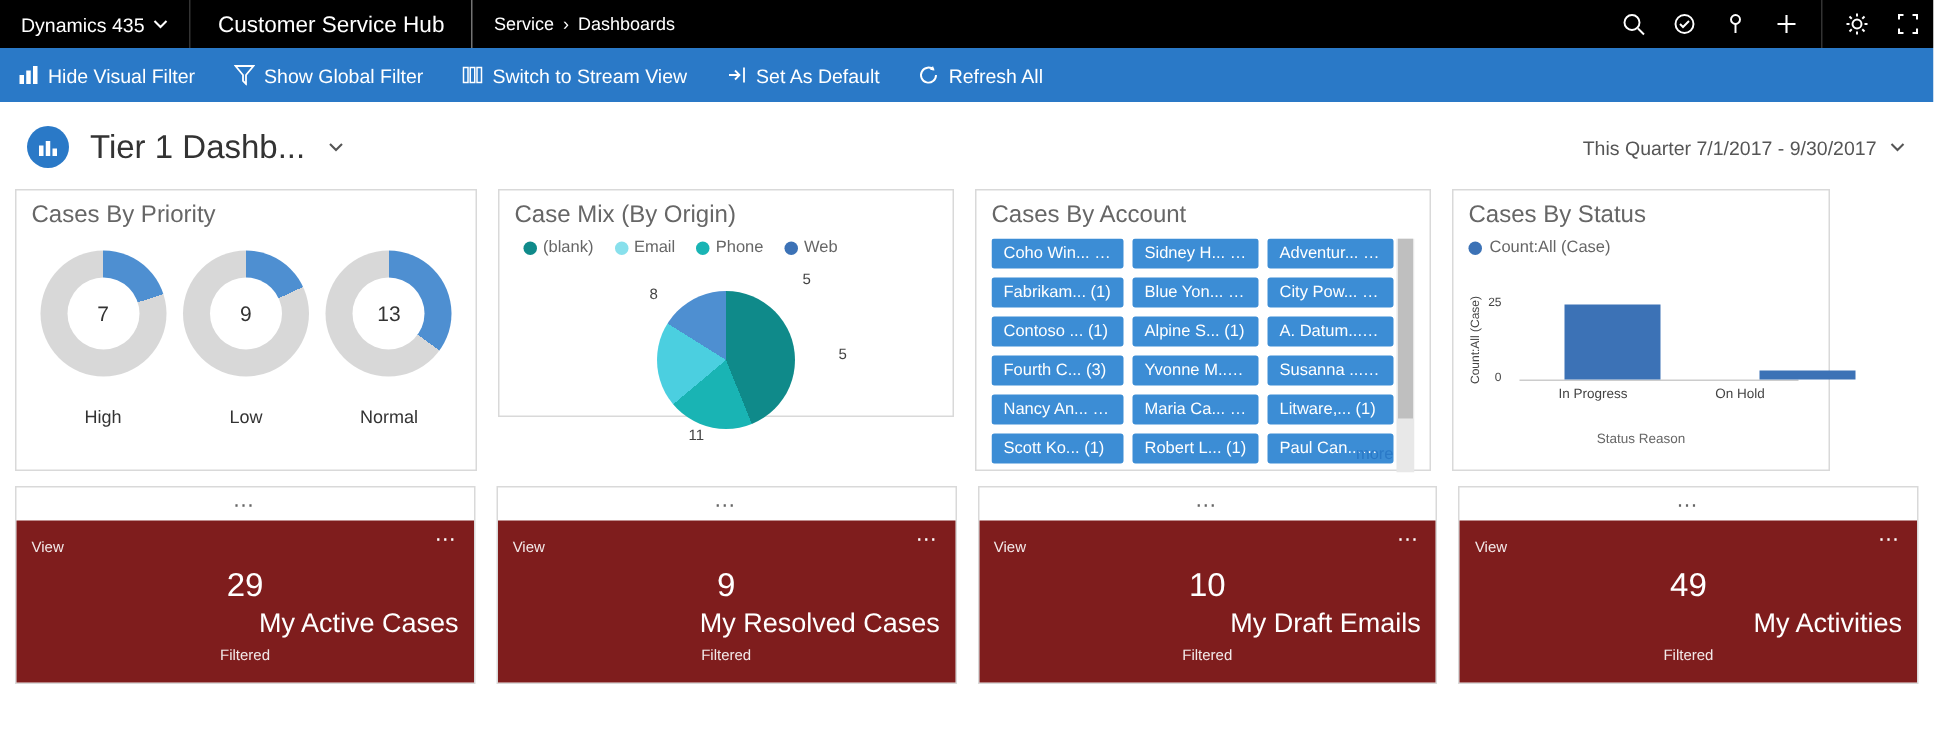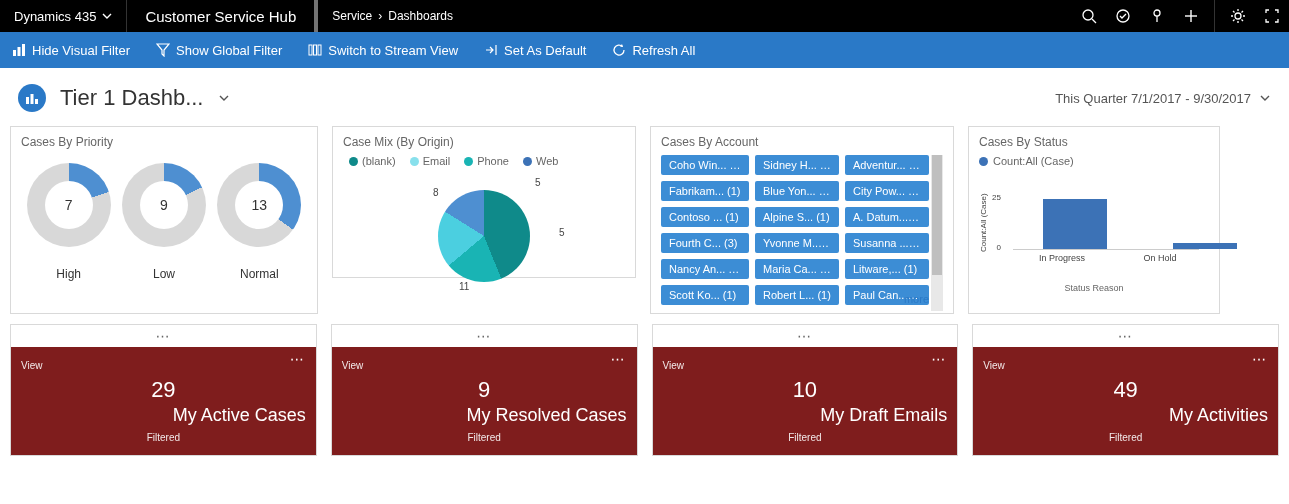--- a/index.html
+++ b/index.html
@@ -2,40 +2,40 @@
 <html><head>
 <meta charset="utf-8">
 <style>
   * { box-sizing: border-box; margin: 0; padding: 0; }
   body { font-family: "Segoe UI", Arial, sans-serif; background: #fff; color: #333; width: 1289px; }
   
   
   .topbar { background: #000; height: 32px; display: flex; align-items: stretch; color: #fff; font-size: 13px; }
   .topbar .brand { padding: 0 14px; display: flex; align-items: center; border-right: 1px solid #333; cursor: pointer; }
   .topbar .brand svg { margin-left: 6px; }
-  .topbar .hub { padding: 0 18px; display: flex; align-items: center; border-right: 4px solid #737373; font-size: 15px; }
+  .topbar .hub { padding: 0 18px; display: flex; align-items: center; border-right: 1px solid #737373; font-size: 15px; }
   .topbar .crumbs { padding: 0 14px; display: flex; align-items: center; font-size: 12px; gap: 6px; }
   .topbar .spacer { flex: 1; }
   .topbar .iconbtn { width: 34px; display: flex; align-items: center; justify-content: center; cursor: pointer; }
   .topbar .divider { width: 1px; background: #333; margin: 0 6px; }
 
   
   .toolbar { background: #2a79c7; height: 36px; display: flex; align-items: center; padding: 0 12px; gap: 26px; color: #fff; font-size: 13px; }
   .toolbar .tbtn { display: flex; align-items: center; gap: 6px; cursor: pointer; }
 
   
   .titlerow { display: flex; align-items: center; padding: 16px 18px 14px 18px; }
   .titlerow .dashicon { width: 28px; height: 28px; border-radius: 50%; background: #2a79c7; color: #fff; display: flex; align-items: center; justify-content: center; margin-right: 14px; }
   .titlerow .dashtitle { font-size: 22px; font-weight: 300; color: #333; margin-right: 14px; }
   .titlerow .daterange { margin-left: auto; font-size: 13px; color: #555; display: flex; align-items: center; gap: 8px; }
 
   
   .grid { display: flex; gap: 14px; padding: 0 10px; }
   .card { background: #fff; border: 1px solid #d9d9d9; padding: 8px 10px 10px 10px; position: relative; }
-  .card .ctitle { font-size: 12px; color: #666; margin-bottom: 6px; }
+  .card .ctitle { font-size: 16px; color: #666; margin-bottom: 6px; }
   .card1 { width: 308px; height: 188px; }
   .card2 { width: 304px; height: 152px; }
   .card3 { width: 304px; height: 188px; }
   .card4 { width: 252px; height: 188px; }
 
   
   .donutrow { display: flex; justify-content: space-around; margin-top: 14px; }
   .donutwrap { display: flex; flex-direction: column; align-items: center; }
   .donut { width: 84px; height: 84px; border-radius: 50%; position: relative; display: flex; align-items: center; justify-content: center; }
   .donut::after { content: ""; position: absolute; width: 48px; height: 48px; background: #fff; border-radius: 50%; }

